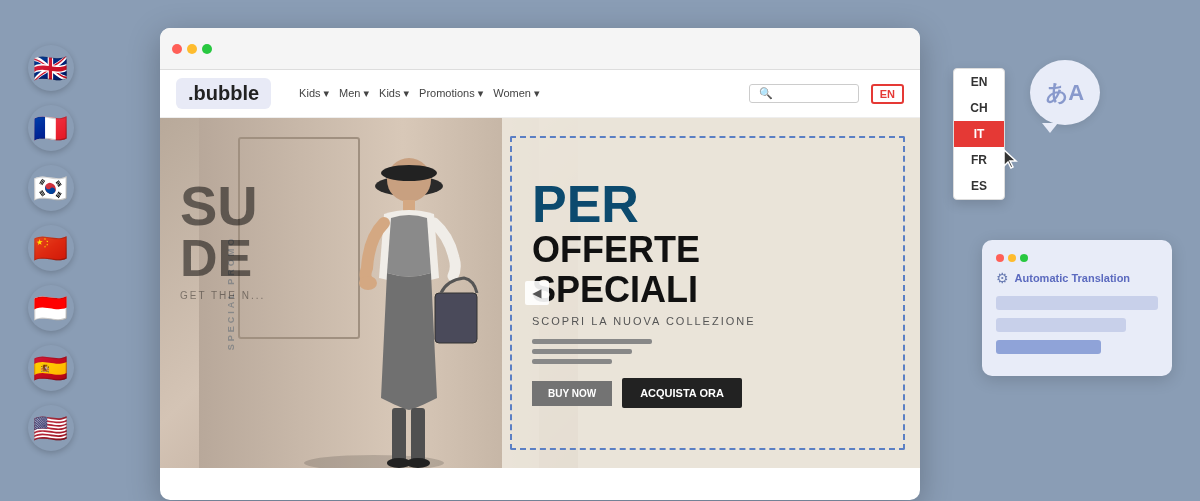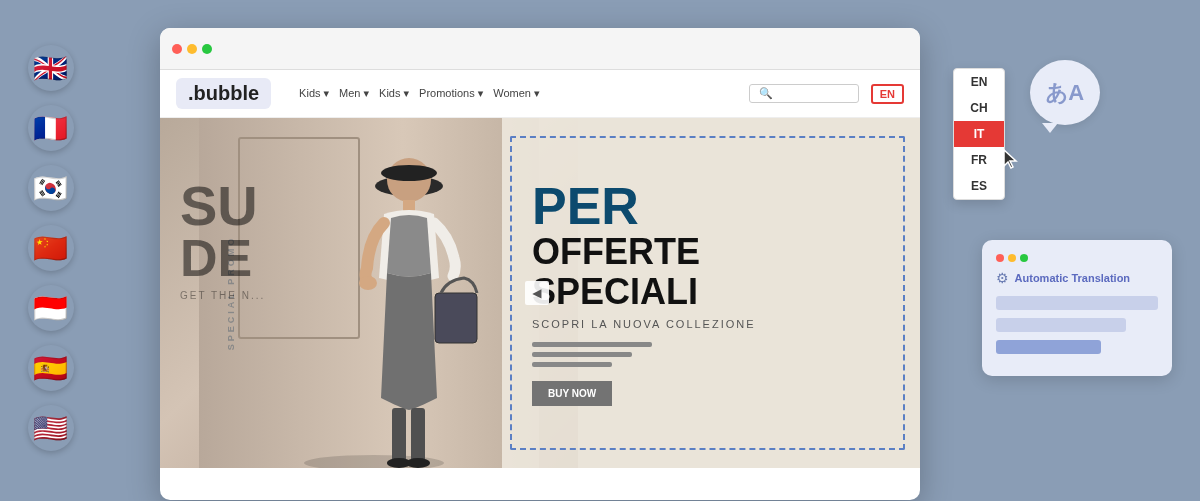--- a/index.html
+++ b/index.html
@@ -545,20 +545,21 @@
       <div class="hero-desc">SCOPRI LA NUOVA COLLEZIONE</div>
 
       <div class="hero-lines">
         <div class="hero-line"></div>
         <div class="hero-line"></div>
         <div class="hero-line"></div>
       </div>
 
       <div class="hero-buttons">
         <button class="btn-buy-now">BUY NOW</button>
+        <button class="btn-acquista">ACQUISTA ORA</button>
       </div>
     </div>
 
     <div class="dashed-overlay"></div>
   </div>
 </div>
 
 <div class="lang-dropdown">
   <div class="lang-option">EN</div>
   <div class="lang-option">CH</div>

